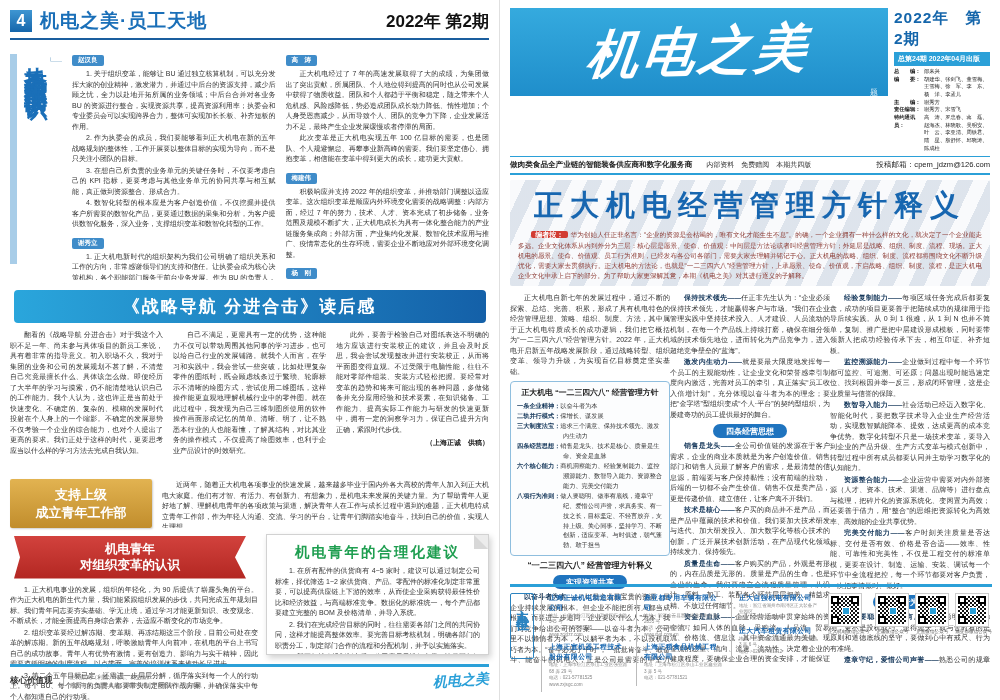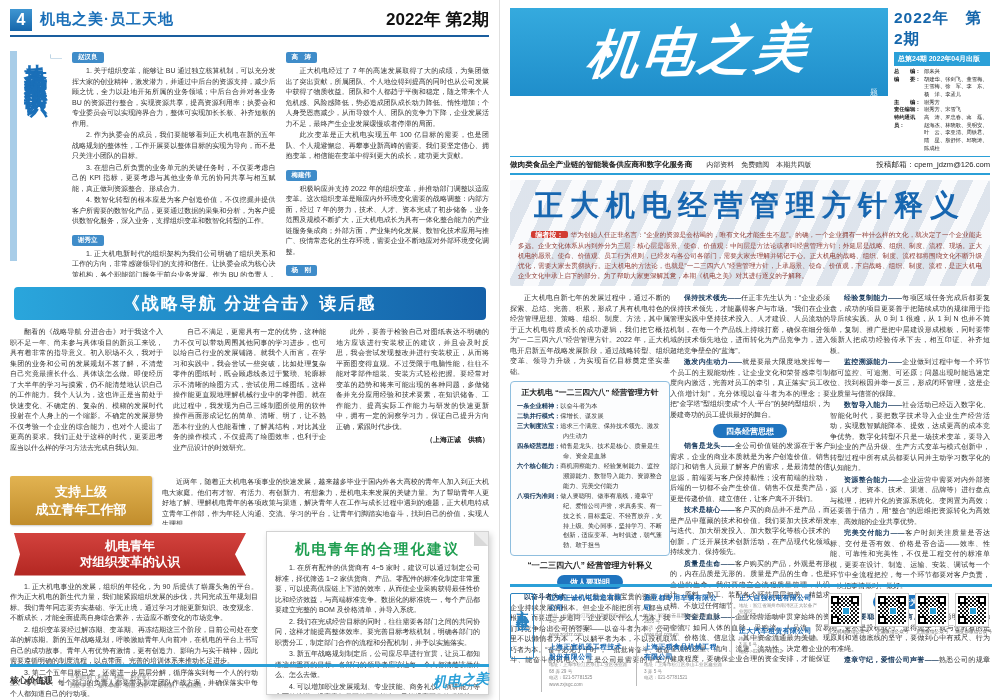--- a/index.html
+++ b/index.html
@@ -7,21 +7,21 @@
     font-family:"Liberation Sans","DejaVu Sans",sans-serif;}
   .spread{display:flex;width:1000px;height:700px;background:#fff;}
   .page{width:500px;height:700px;background:#fff;position:relative;padding:8px 10px;overflow:hidden;}
   .page.left{border-right:1px solid #e0e0e0;}
   p,.body{font-size:7px;line-height:1.5;color:#333;text-align:justify;text-indent:2em;margin:1px 0;}
   b{color:#17395c;}
   
   .lhead{display:flex;align-items:center;border-bottom:2px solid #1a5e9e;padding-bottom:4px;}
   .pnum{background:linear-gradient(180deg,#3f96d2,#1566ab);color:#fff;font-weight:bold;font-size:16px;
     width:22px;height:22px;display:flex;align-items:center;justify-content:center;margin-right:8px;}
-  .sec{color:#1a6fb8;font-weight:bold;font-size:15px;letter-spacing:1px;}
+  .sec{color:#1a6fb8;font-weight:bold;font-size:19px;letter-spacing:1px;}
   .lissue{margin-left:auto;font-weight:bold;font-size:17px;color:#111;}
   .art1{display:flex;margin-top:8px;height:232px;overflow:hidden;}
   .vwrap{width:62px;display:flex;}
   .vbar{width:7px;background:#a8cde8;margin-right:6px;height:210px;margin-top:6px;}
   .vtitle{writing-mode:vertical-rl;font-size:23px;font-weight:bold;color:#1a6fb8;letter-spacing:3px;line-height:1.1;}
   .vquote{writing-mode:vertical-rl;color:#9dbfd8;font-size:14px;}
   .cols{display:flex;gap:10px;flex:1;}
   .col{flex:1;overflow:hidden;height:100%;}
   .tag{display:inline-block;background:#3f8cc9;color:#fff;font-size:6.5px;font-weight:bold;
     padding:1px 6px;border-radius:2px;margin:2px 0;}
@@ -31,21 +31,21 @@
   .bsec{margin-top:8px;}
   .brow1{display:flex;gap:10px;align-items:flex-start;}
   .goldbox{width:142px;background:linear-gradient(180deg,#e2b351,#c18d2c);color:#fff;text-align:center;
     font-weight:bold;font-size:13px;line-height:1.35;padding:7px 2px;border-radius:2px;box-shadow:1px 1px 2px rgba(0,0,0,.2);}
   .brow2{display:flex;gap:8px;margin-top:5px;}
   .bleft{width:248px;}
   .ribbon{width:232px;background:linear-gradient(180deg,#d2423d,#b32722);color:#fff;text-align:center;
     font-size:12.5px;font-weight:bold;line-height:1.3;padding:5px 10px;margin:2px 0 5px 4px;
     clip-path:polygon(0 0,100% 0,calc(100% - 11px) 50%,100% 100%,0 100%,6px 50%);}
   .paper{flex:1;background:#fff;border:1px solid #d2d2d2;box-shadow:2px 3px 6px rgba(0,0,0,.18);
-    position:relative;padding:6px 8px;height:164px;overflow:hidden;}
+    position:relative;padding:6px 8px;height:121px;overflow:hidden;}
   .paper::after{content:"";position:absolute;top:0;right:0;border-style:solid;border-width:0 14px 14px 0;
     border-color:#fff #ececec #d8d8d8 #fff;}
   .gtitle{color:#1e9e50;font-size:14.5px;font-weight:bold;text-align:center;letter-spacing:2px;margin:2px 0 4px;}
   .lfoot{position:absolute;left:10px;right:10px;bottom:10px;border-top:3px solid #2ba0d8;padding-top:5px;
     display:flex;align-items:center;}
   .cvlabel{font-size:8.5px;font-weight:bold;color:#333;margin-right:5px;}
   .cvsep{color:#999;margin:0 5px;font-size:9px;}
   .cvlines{font-size:5.5px;color:#777;line-height:1.5;}
   .scriptlogo{margin-left:auto;color:#2ba0d8;font-size:14px;font-style:italic;font-weight:bold;
     font-family:"DejaVu Serif",serif;transform:rotate(-4deg);}
@@ -250,21 +250,21 @@
           <div class="pbox">
             <div class="bt">正大机电 “一二三四六八” 经营管理方针</div>
             <div class="boxline"><b>一条企业精神：</b>以奋斗者为本</div>
             <div class="boxline"><b>二轨并行模式：</b>保增长、谋发展</div>
             <div class="boxline"><b>三大制度法宝：</b>追求三个满意、保持技术领先、激发内生动力</div>
             <div class="boxline"><b>四条经营思想：</b>销售是龙头、技术是核心、质量是生命、资金是血脉</div>
             <div class="boxline"><b>六个核心能力：</b>商机洞察能力、经验复制能力、监控溯源能力、数智导入能力、资源整合能力、完美交付能力</div>
             <div class="boxline"><b>八项行为准则：</b>做人要聪明、做事有底线，遵章守纪、爱惜公司声誉，求真务实、有一技之长，目标坚定、不轻言放弃，支持上级、关心同事，坚持学习、不断创新，适应变革、与时俱进，朝气蓬勃、敢于担当</div>
           </div>
           <div class="centerb">“一二三四六八” 经营管理方针释义</div>
-          <div class="badge">做人要聪明</div>
+          <div class="badge">实现资源共享</div>
           <p class="body"><b>以奋斗者为本——</b>“人”是企业最宝贵的资源，是企业持续发展的根本。但企业不能把所有人都当成根本，而要进一步追问，企业要以“什么人”为本！我们对竞争给出公司的答案——以奋斗者为本。公司里不以懒惰者为本，不以躺平者为本，不以投机取巧者为本。“奋斗必见于平时”，一批批肯奋斗、敢奋斗、能奋斗的机电人，正是公司最需要的中坚力量。</p>
         </div>
       <div class="rcol">
           <p class="body"><b>保持技术领先——</b>任正非先生认为：“企业必须保持技术领先，才能赢得客户与市场。”我们在企业管理实践中坚持技术投入、人才建设、人员流动的机制，在每一个产品线上持续打磨，确保在细分领域的技术领先地位，进而转化为产品竞争力，进入超绝竞争壁垒的“蓝海”。</p>
           <p class="body"><b>激发内生动力——</b>就是要最大限度地发挥每一个员工的主观能动性，让企业文化和荣誉感牵引制度向内激活，完善对员工的牵引，真正落实“员工收入倍增计划”，充分体现以奋斗者为本的理念；要把“金字塔”型组织变成“个人·平台”的契约型组织，为屡建奇功的员工提供最好的舞台。</p>
           <div class="badge">四条经营思想</div>
           <p class="body"><b>销售是龙头——</b>全公司价值链的发源在于客户需求，企业的商业本质就是为客户创造价值。销售部门和销售人员最了解客户的需求，是最清楚的信息源，前端要与客户保持黏性；没有前端的拉动，后端的一切都不会产生价值。销售不仅是卖产品，更是传递价值、建立信任，让客户离不开我们。</p>
           <p class="body"><b>技术是核心——</b>客户买的商品并不是产品，而是产品中蕴藏的技术和价值。我们要加大技术研发与迭代、加大研发投入、加大数字化等核心技术的创新，广泛开展技术创新活动，在产品现代化领域持续发力、保持领先。</p>
           <p class="body"><b>质量是生命——</b>客户购买的产品，外观是有形的，内在品质是无形的。质量是产品的生命，也是企业的生命。我们要建立全流程质量管理，从设计、原料、加工、装配各个环节层层把关，精益求精、不放过任何细节。</p>
           <p class="body"><b>资金是血脉——</b>企业经营活动中贯穿始终的资金流，如同人体的血脉。采购流、人员流、贸易流、价格流、信息流，其中资金流通最为关键。现金流的总量、流向、流速、流动性，决定着企业的健康程度，要确保企业合理的资金安排，才能保证企业这个生命体的血脉畅通，探索适应产业化的内生动力并促进企业发展。</p>

